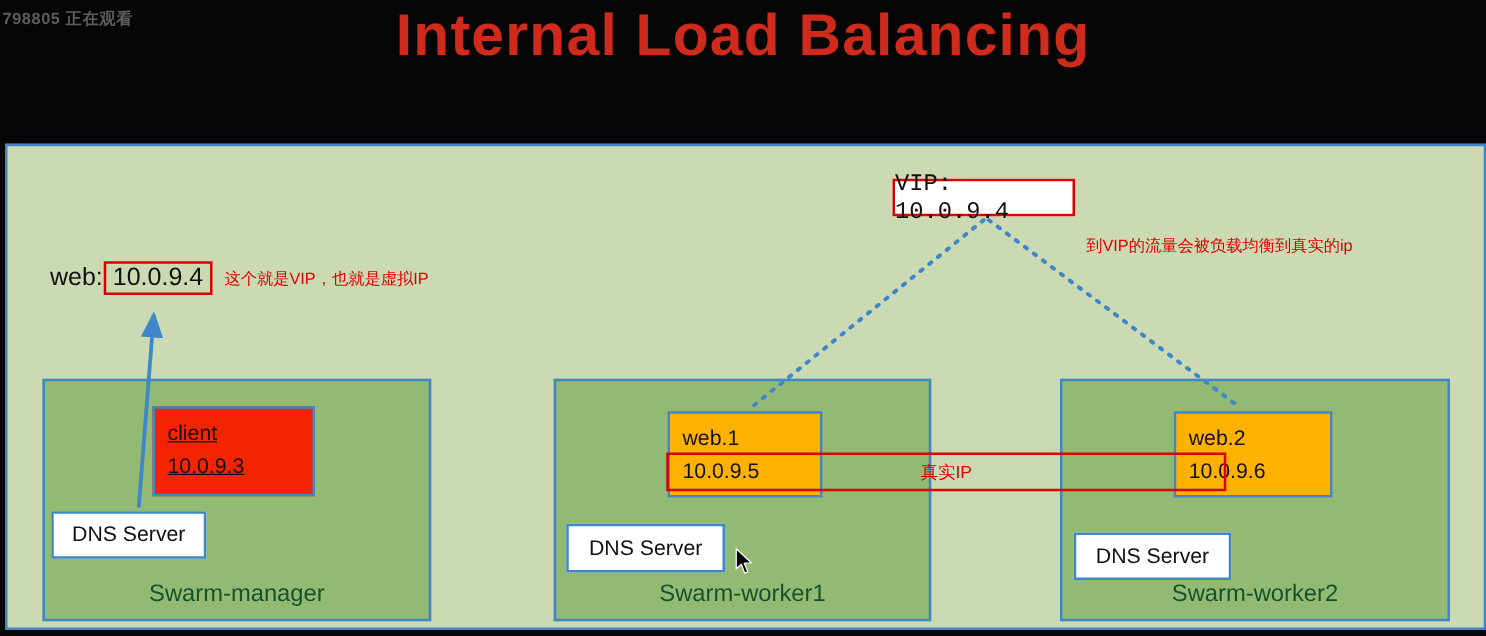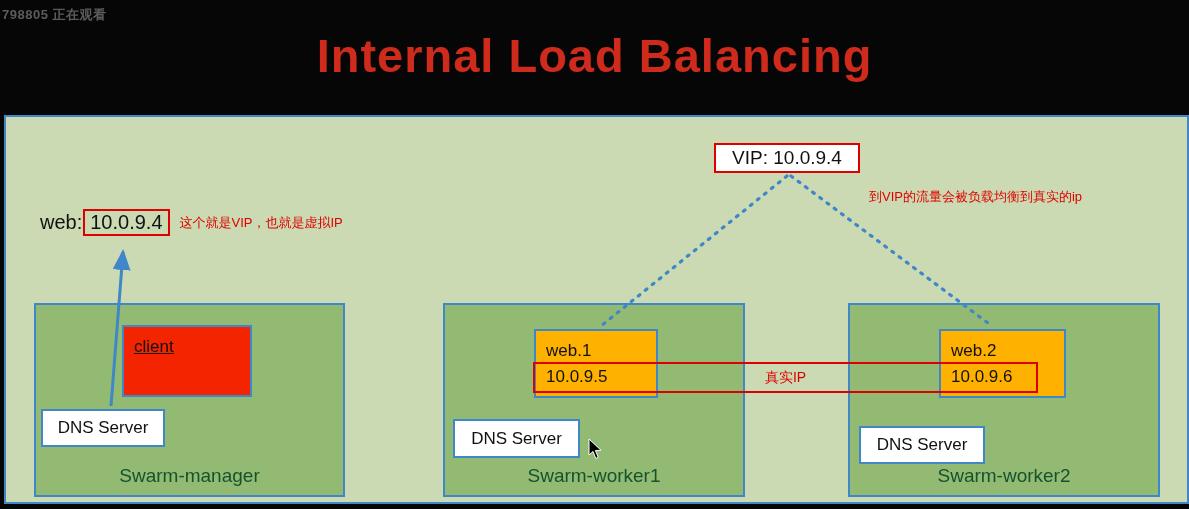--- a/index.html
+++ b/index.html
@@ -4,21 +4,21 @@
 <style>
   * { margin:0; padding:0; box-sizing:border-box; }
   html,body { background:#000; }
   body { font-family:"Liberation Sans","DejaVu Sans",sans-serif; }
 
   .stage { position:relative; width:1189px; height:509px; background:#060606; overflow:hidden; }
 
   .watermark { position:absolute; left:2px; top:6px; color:#5c5c5c; font-size:13px; font-weight:bold; letter-spacing:0.5px; }
 
   .title { position:absolute; top:0px; left:0; width:100%; text-align:center;
-           font-size:47px; font-weight:800; color:#cf2b1d; letter-spacing:1px;margin-top:28px; }
+           font-size:47px; font-weight:800; color:#cf2b1d; letter-spacing:1px; }
 
   .panel { position:absolute; left:4px; top:115px; width:1185px; height:389px;
            background:#cbdab2; border:2px solid #3f87c9; }
 
   .node { position:absolute; background:#93ba72; border:2px solid #3f87c9; }
   #node-manager { left:34px;  top:303px; width:311px; height:194px; }
   #node-worker1 { left:443px; top:303px; width:302px; height:194px; }
   #node-worker2 { left:848px; top:303px; width:312px; height:194px; }
 
   .node-label { position:absolute; left:0; right:0; bottom:8px; text-align:center;
@@ -33,31 +33,31 @@
   #node-worker2 .service { left:89px; top:24px; width:127px; height:69px; }
 
   .dns { position:absolute; background:#ffffff; border:2px solid #3f87c9;
          font-size:17px; color:#111; display:flex; align-items:center; justify-content:center; }
   #node-manager .dns { left:5px; top:104px; width:124px; height:38px; }
   #node-worker1 .dns { left:8px; top:114px; width:127px; height:39px; }
   #node-worker2 .dns { left:9px; top:121px; width:126px; height:38px; }
 
   .vip-box { position:absolute; left:714px; top:143px; width:146px; height:30px;
              background:#ffffff; border:2px solid #dd0000; display:flex; align-items:center;
-             justify-content:center; font-size:19px; color:#111; }
+             justify-content:center; font-size:19px; color:#111;font-family:Liberation Mono, monospace; }
 
   .ann { position:absolute; color:#e00000; }
   .ann-vip-flow { left:869px; top:188px; font-size:13px; }
 
   .web-vip { position:absolute; left:40px; top:209px; display:flex; align-items:center;
              font-size:20px; color:#111;justify-content:space-between; }
   .ip-red-box { display:inline-block; border:2px solid #dd0000; padding:0 5px; margin-left:1px; }
   .ann-vip-note { margin-left:10px; color:#e00000; font-size:13px; }
 
-  .real-ip-rect { position:absolute; left:533px; top:362px; width:505px; height:31px;
+  .real-ip-rect { position:absolute; left:533px; top:362px; width:448px; height:31px;
                   border:2px solid #dd0000; display:flex; align-items:center; justify-content:center; }
   .real-ip-rect span { color:#e00000; font-size:14px; }
 
   .overlay { position:absolute; left:0; top:0; width:1189px; height:509px; pointer-events:none; }
 
   .cursor { position:absolute; left:588px; top:438px; pointer-events:none; }
 </style>
 </head>
 <body>
 
@@ -65,20 +65,21 @@
 
   <div class="watermark">798805 正在观看</div>
 
   <h1 class="title">Internal Load Balancing</h1>
 
   <div class="panel"></div>
 
   <div class="node" id="node-manager">
     <div class="service red">
       <div>client</div>
+      <div>10.0.9.3</div>
     </div>
     <div class="dns">DNS Server</div>
     <div class="node-label">Swarm-manager</div>
   </div>
 
   <div class="node" id="node-worker1">
     <div class="service orange">
       <div>web.1</div>
       <div>10.0.9.5</div>
     </div>

